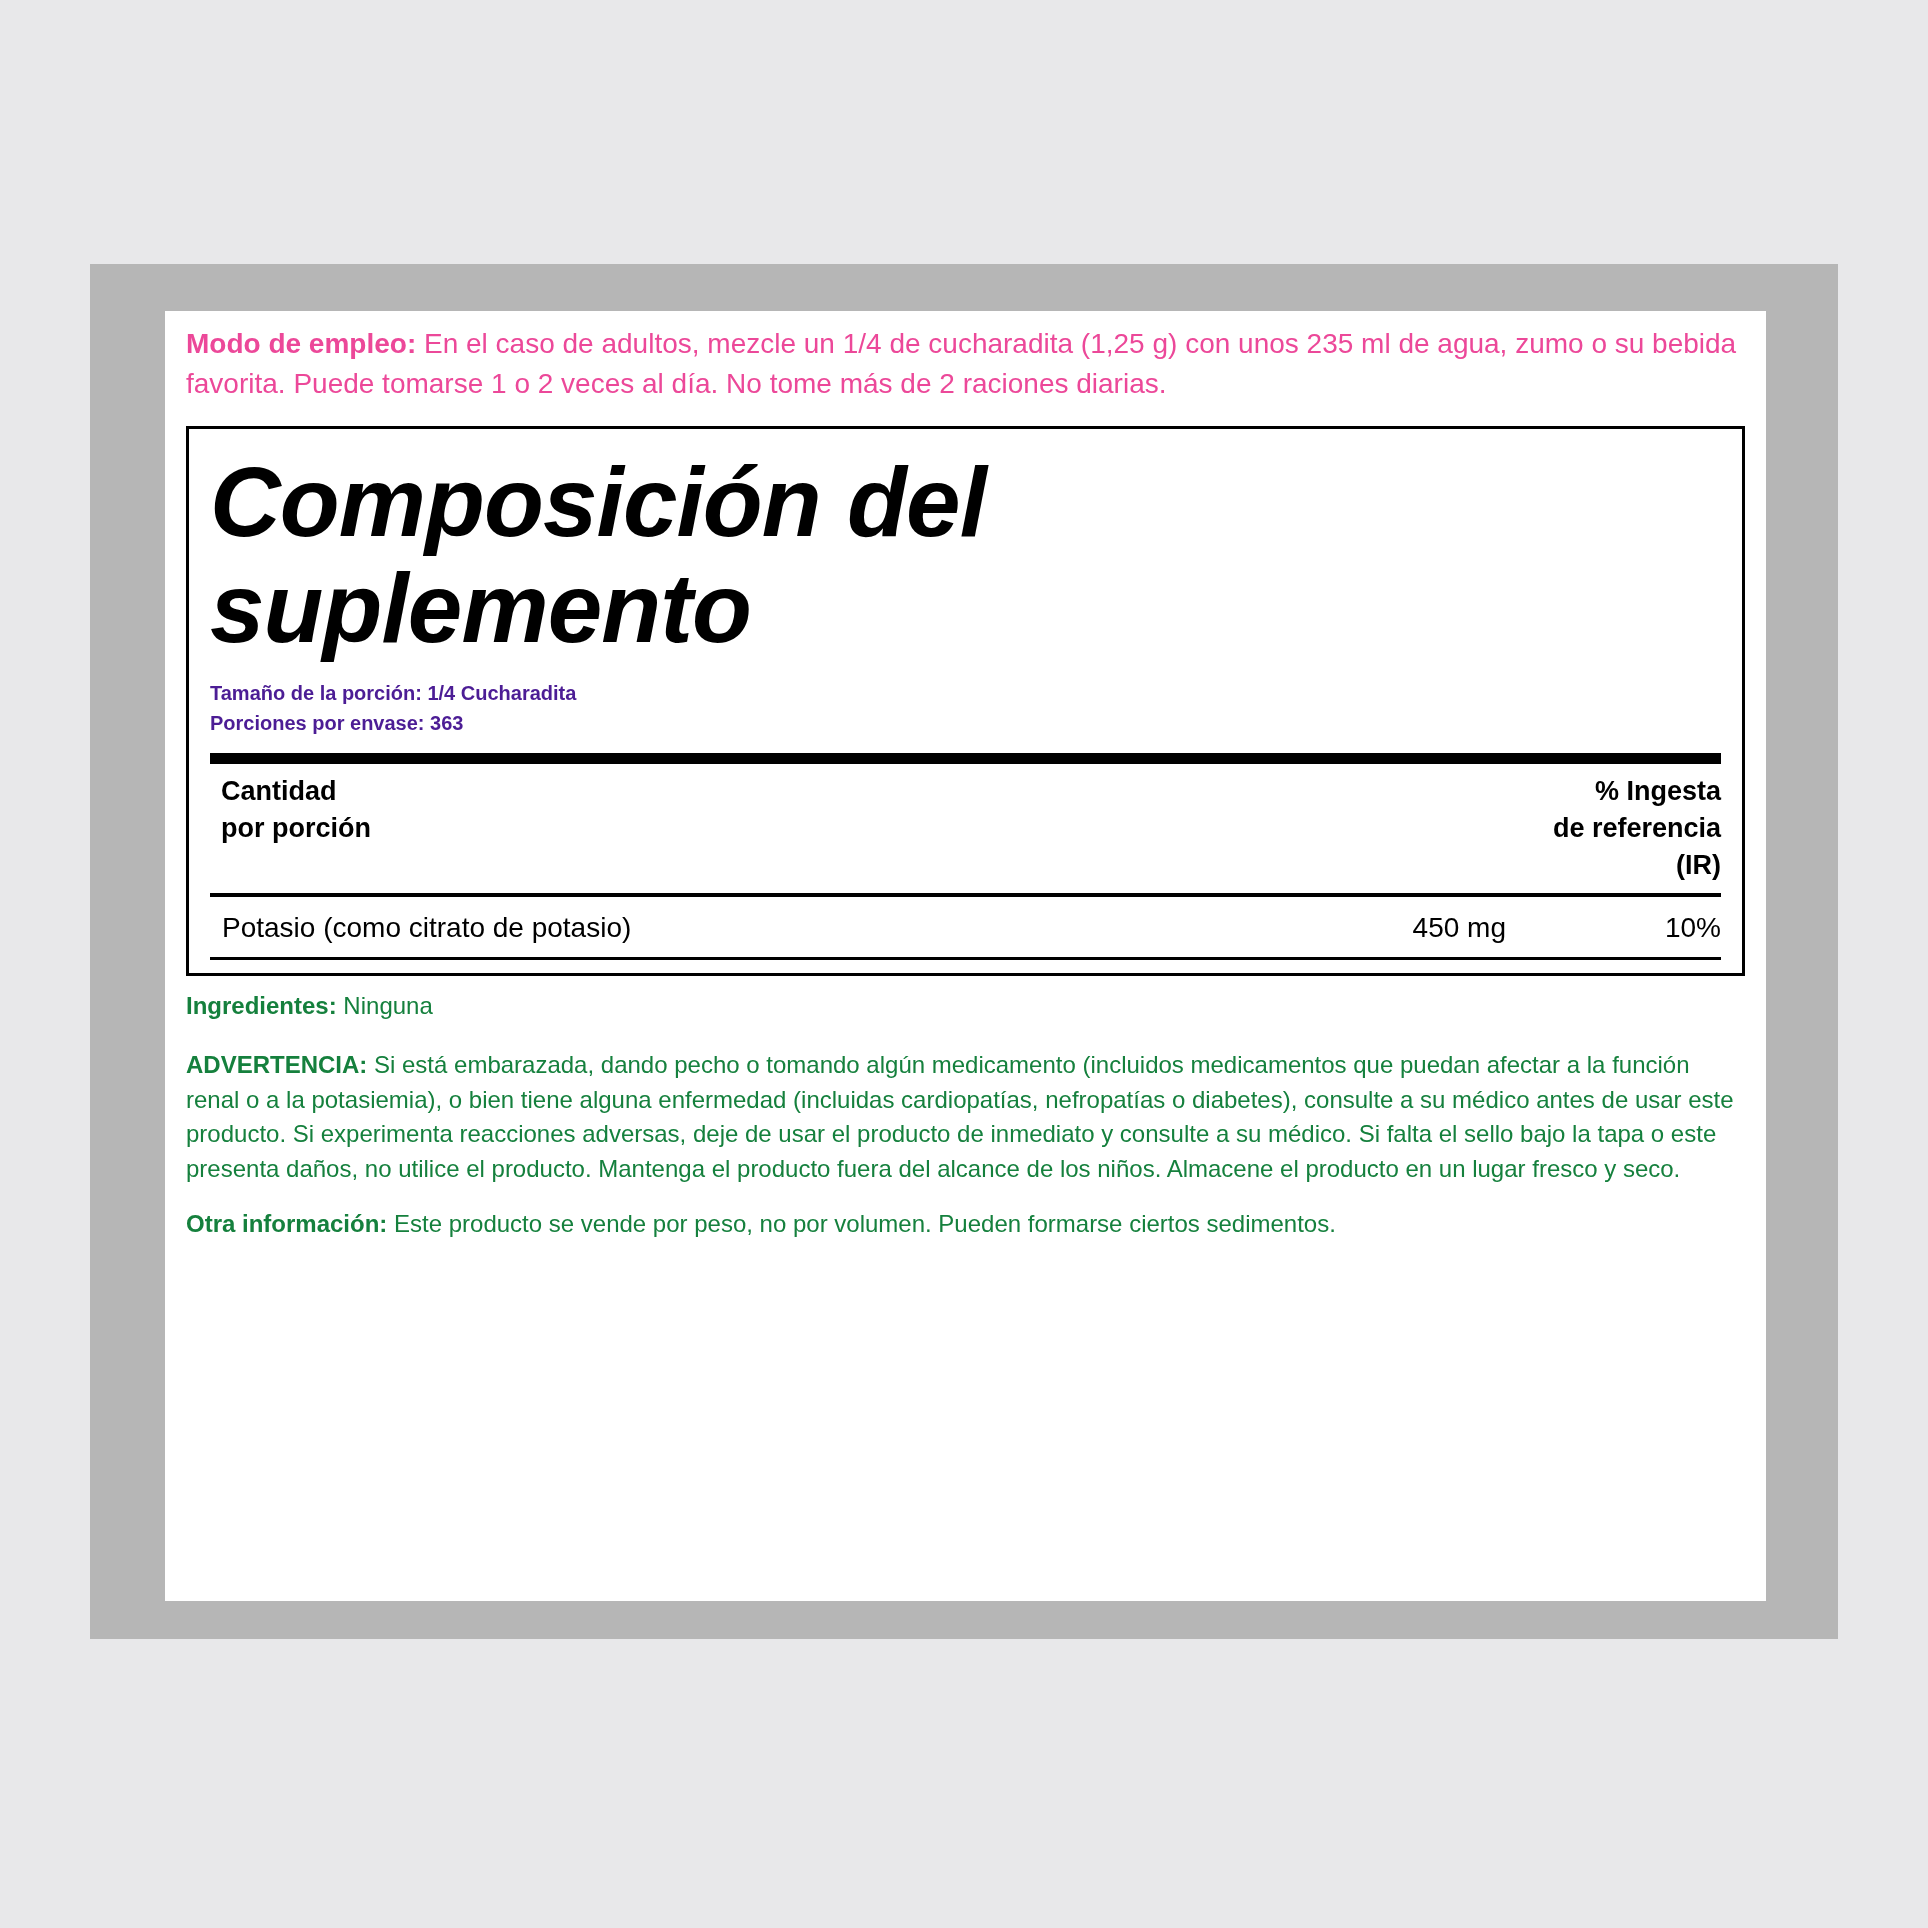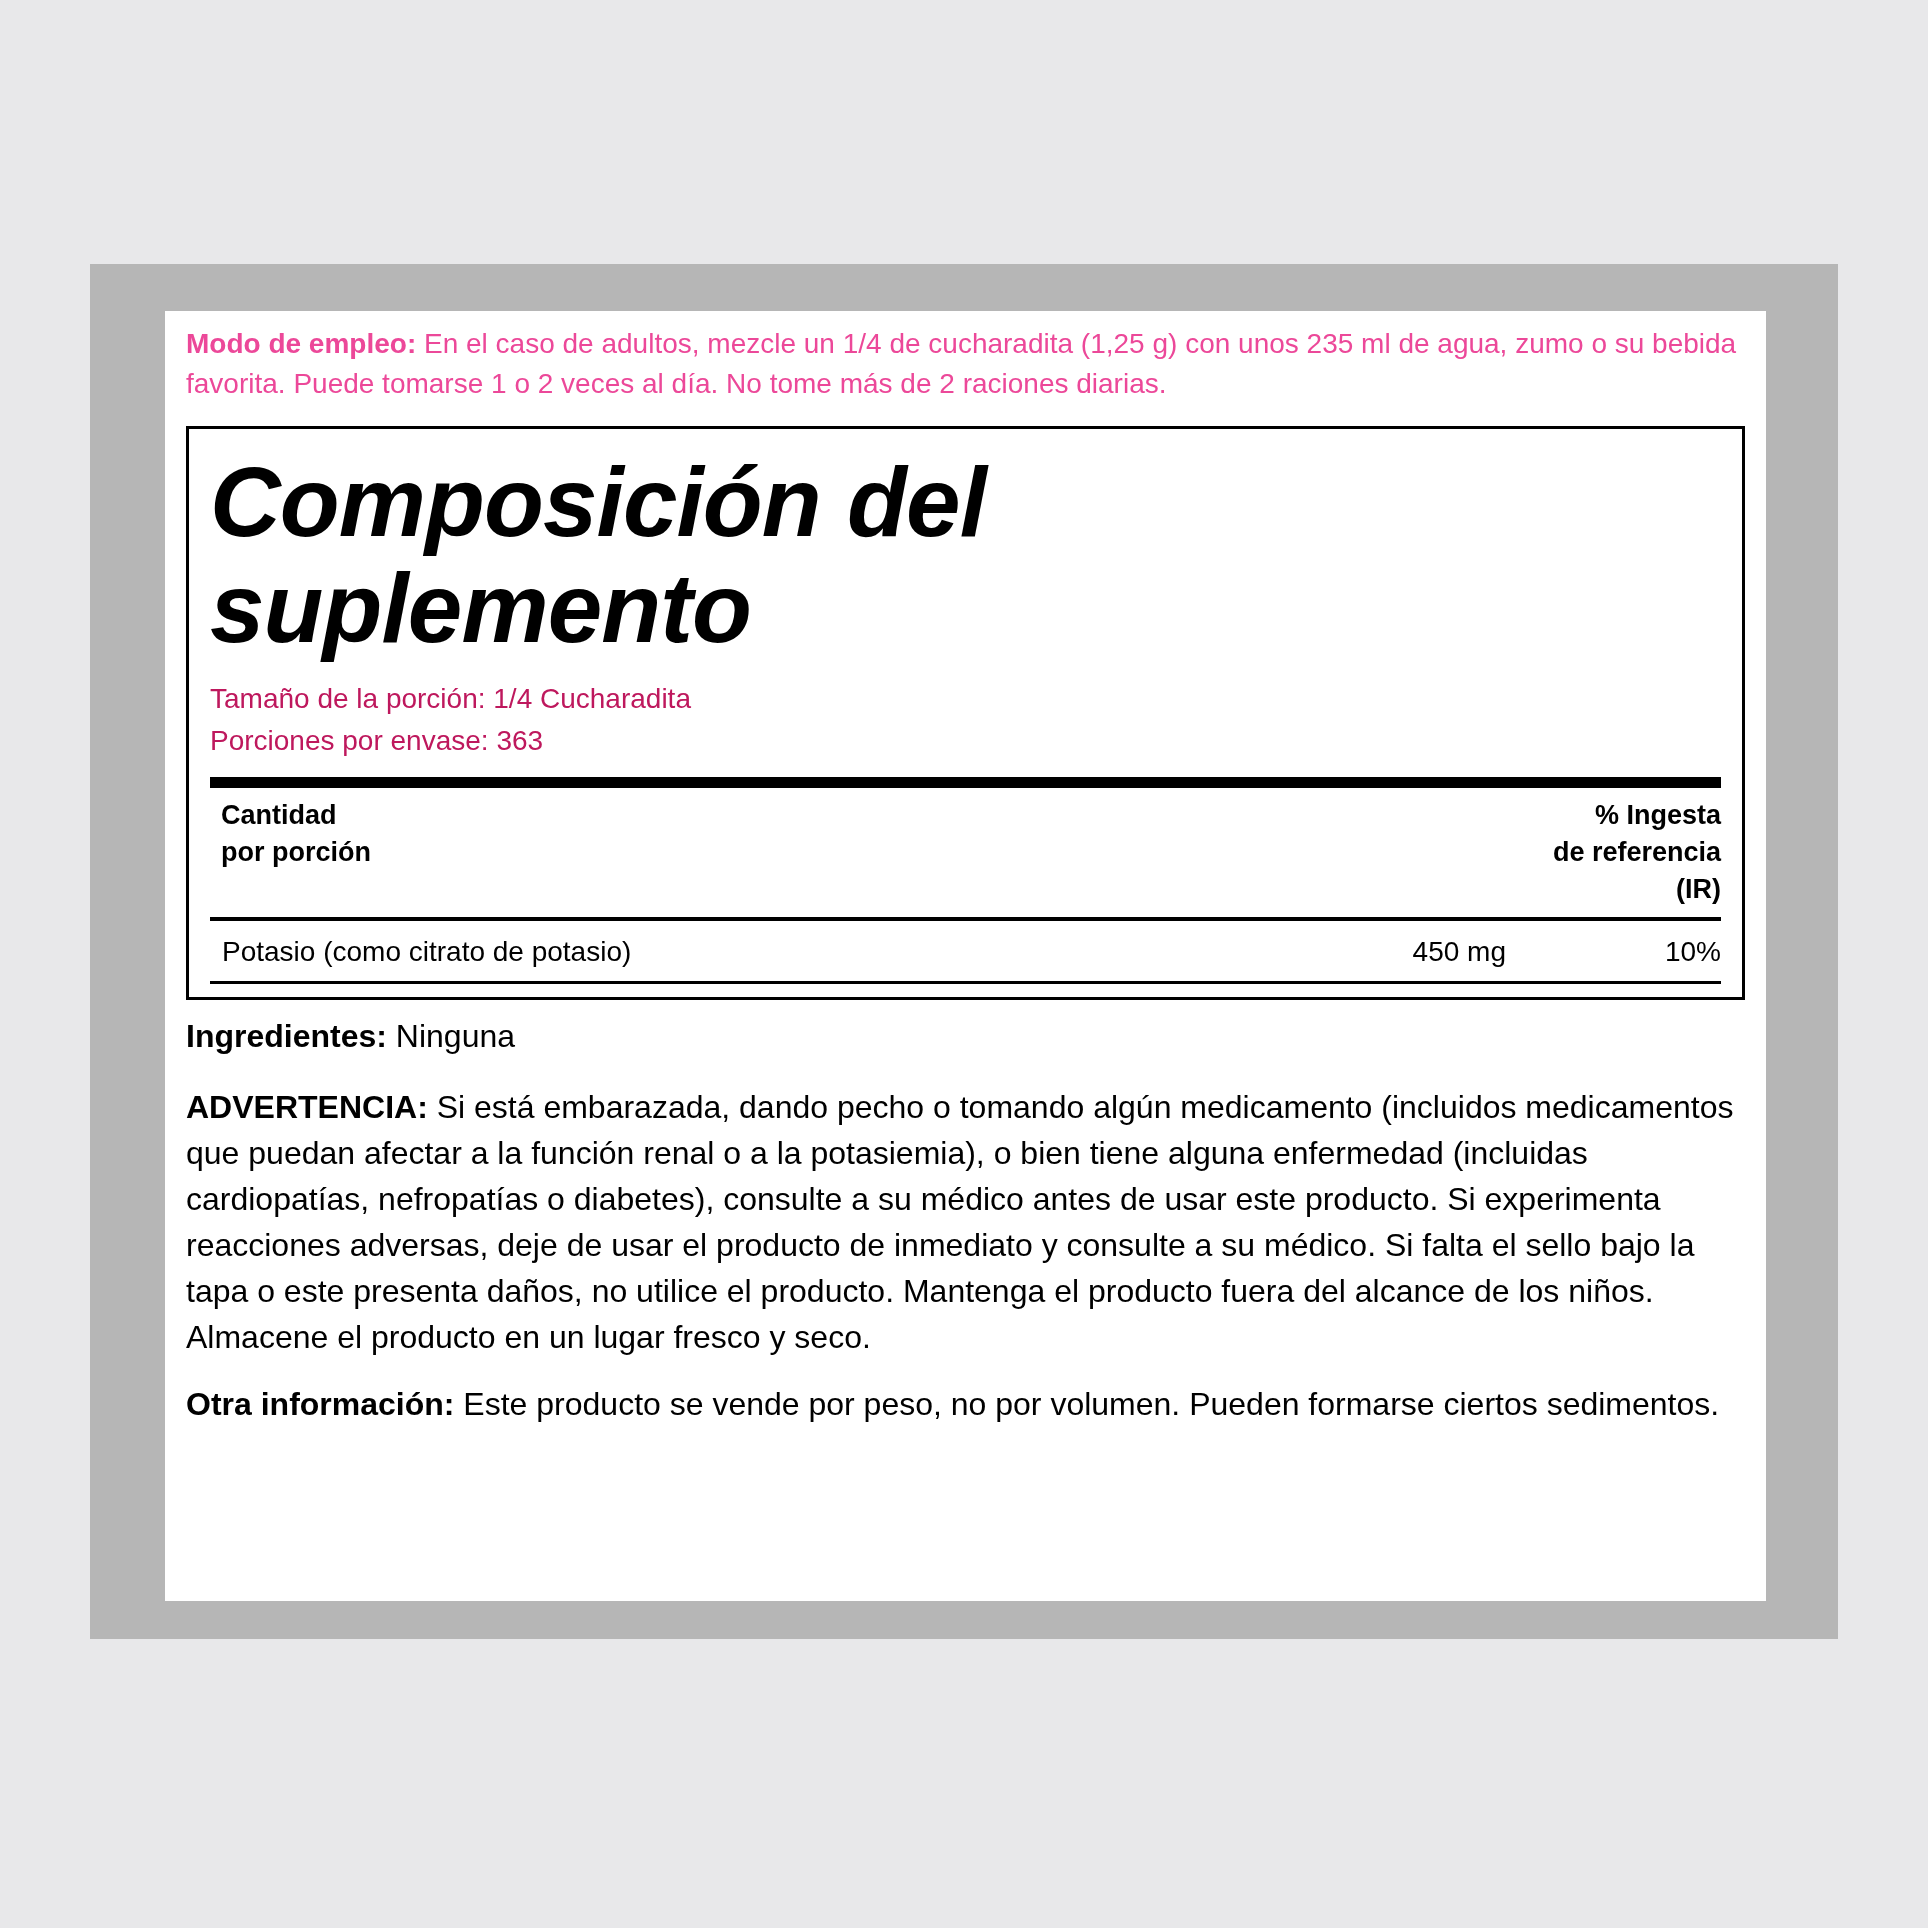--- a/index.html
+++ b/index.html
@@ -58,23 +58,24 @@
     font-weight: bold;
     font-size: 98px;
     line-height: 1.08;
     letter-spacing: -0.9px;
     margin: 5.6px 0 17px 0;
     max-width: 1111px;
     font-style: italic;
   }
 
   .serving-line {
-    font-size: 28px;
+    font-size: 20px;
     line-height: 1.5;
-    color: #be185d;
+    color: #4c1d95;
+    font-weight: bold;
   }
 
   .rule-thick {
     height: 10.4px;
     background: #000;
     margin: 15px 0 0 0;
   }
   .rule-med {
     height: 4.7px;
     background: #000;
@@ -124,23 +125,23 @@
     text-align: right;
     margin-left: 36px;
   }
 
   
   #bottom-block {
     padding: 0 21px 0 21px;
     margin-top: 13px;
   }
   .para {
-    font-size: 32px;
+    font-size: 24px;
     line-height: 1.44;
-    color: #000000;
+    color: #15803d;
     margin-bottom: 21px;
   }
   .para:last-child {
     margin-bottom: 0;
   }
   .para .lead {
     font-weight: bold;
   }
   #ingredients-para {
     margin-bottom: 24.5px;

